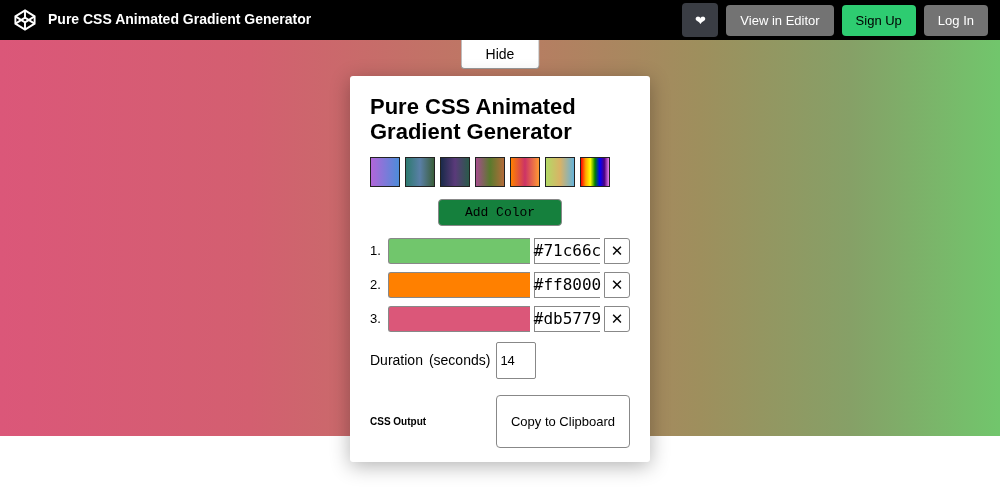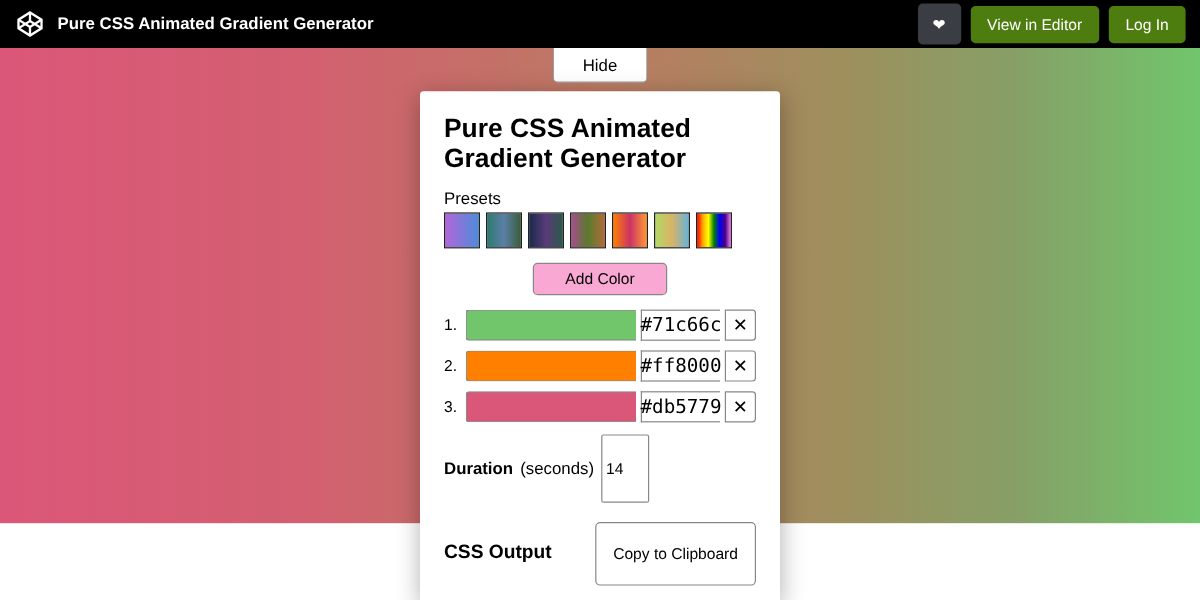--- a/index.html
+++ b/index.html
@@ -7,50 +7,50 @@
 .header { background: #000; color: #fff; display: flex; align-items: center; padding: 6px 12px; height: 40px; }
 .logo-icon { width: 26px; height: 26px; margin-right: 10px; display: flex; align-items: center; justify-content: center; }
 .header-left { display: flex; align-items: center; }
 .title-block { display: flex; flex-direction: column; line-height: 1.1; }
 .title { font-size: 14px; font-weight: 700; color: #fff; }
 .subline { display: flex; align-items: center; gap: 6px; margin-top: 1px; }
 .author { font-size: 11px; color: #ccc; }
 .follow-btn { background: #2ecc71; color: #fff; font-size: 10px; padding: 1px 5px; border-radius: 2px; border: none; cursor: pointer; display: inline-flex; align-items: center; gap: 2px; }
 .header-right { margin-left: auto; display: flex; gap: 8px; align-items: center; }
 .btn { border: none; border-radius: 4px; padding: 8px 14px; font-size: 13px; cursor: pointer; color: #fff; }
-.btn-dark { background: #4d7c0f; }
+.btn-dark { background: #737373; }
 .btn-icon { background: #3a3d44; width: 36px; height: 34px; display: flex; align-items: center; justify-content: center; }
 .btn-green { background: #2ecc71; color: #000; font-weight: 500; }
 .workspace { width: 1000px; height: 396px; background: linear-gradient(90deg, #db5779 0%, #d35f70 25%, #bb7a63 50%, #9e8f5d 70%, #86a067 85%, #71c66c 100%); position: relative; }
 .hide-tab { position: absolute; top: 0; left: 50%; transform: translateX(-50%); background: #fff; border: 1px solid #999; border-top: none; border-radius: 0 0 4px 4px; padding: 6px 24px; font-size: 14px; cursor: pointer; }
 .panel { position: absolute; top: 36px; left: 50%; transform: translateX(-50%); width: 300px; background: #fff; border-radius: 3px; box-shadow: 0 4px 20px rgba(0,0,0,0.3); padding: 18px 20px 14px; }
 .panel h1 { font-size: 22px; font-weight: 800; line-height: 1.15; margin-bottom: 12px; font-family: Arial, sans-serif; }
 .section-label { font-size: 14px; margin-bottom: 4px; }
 .presets { display: flex; gap: 5px; margin-bottom: 12px; }
 .preset { width: 30px; height: 30px; border: 1px solid #222; cursor: pointer; }
 .p1 { background: linear-gradient(90deg, #b266d9, #4d8cd9); }
 .p2 { background: linear-gradient(90deg, #2d7a6f, #5a7fa6, #3a5e3a); }
 .p3 { background: linear-gradient(90deg, #1a2a4a, #5a3a7a, #2a5a4a); }
 .p4 { background: linear-gradient(90deg, #a64d8c, #5a7a2d, #b36b3a); }
 .p5 { background: linear-gradient(90deg, #ff8000, #cc3366, #ff9933); }
 .p6 { background: linear-gradient(90deg, #b3d966, #d9b366, #66b3d9); }
 .p7 { background: linear-gradient(90deg, red, orange, yellow, green, blue, indigo, violet); }
 .add-color-row { text-align: center; margin-bottom: 12px; }
-.add-color-btn { background: #f9a8d4; border: 1px solid #888; border-radius: 4px; padding: 5px 26px; font-size: 13px; cursor: pointer; }
+.add-color-btn { background: #15803d; border: 1px solid #888; border-radius: 4px; padding: 5px 26px; font-size: 13px; cursor: pointer; font-family: Liberation Mono, monospace; }
 .color-row { display: flex; align-items: center; margin-bottom: 8px; gap: 4px; }
 .color-num { width: 14px; font-size: 13px; }
 .color-swatch { flex: 1; height: 26px; border: 1px solid #888; border-right: none; border-radius: 3px 0 0 3px; }
 .color-hex { width: 66px; height: 26px; border: 1px solid #888; border-right: none; font-family: monospace; font-size: 16px; display: flex; align-items: center; justify-content: center; }
 .color-remove { width: 26px; height: 26px; border: 1px solid #888; border-radius: 0 3px 3px 0; background: #fff; cursor: pointer; display: flex; align-items: center; justify-content: center; font-size: 15px; }
 .field-row { display: flex; align-items: center; gap: 6px; margin-top: 10px; font-size: 14px; }
-.field-row strong { font-weight: 700; }
-.num-input { width: 40px; padding: 20px 3px; font-size: 13px; border: 1px solid #888; border-radius: 2px; }
+.field-row strong { font-weight: 400; }
+.num-input { width: 40px; padding: 10px 3px; font-size: 13px; border: 1px solid #888; border-radius: 2px; }
 .select-input { padding: 2px 4px; font-size: 13px; border: 1px solid #888; border-radius: 2px; }
 .output-row { display: flex; align-items: center; justify-content: space-between; margin-top: 16px; }
-.output-label { font-size: 16px; font-weight: 700; }
+.output-label { font-size: 10px; font-weight: 700; }
 .copy-btn { background: #fff; border: 1px solid #888; border-radius: 4px; padding: 18px 14px; font-size: 13px; cursor: pointer; }
 </style>
 </head>
 <body>
 
 <div class="header">
   <div class="header-left">
     <div class="logo-icon">
       <svg viewBox="0 0 100 100" width="24" height="24" stroke="#fff" stroke-width="8" fill="none">
         <polygon points="50,10 90,35 90,65 50,90 10,65 10,35"></polygon>
@@ -62,31 +62,31 @@
     </div>
     <div class="title-block">
       <span class="title">Pure CSS Animated Gradient Generator</span>
     </div>
   </div>
   <div class="header-right">
     <button class="btn btn-icon">
       <span>❤</span>
     </button>
     <button class="btn btn-dark">View in Editor</button>
+    <button class="btn btn-green">Sign Up</button>
     <button class="btn btn-dark">Log In</button>
   </div>
 </div>
 
 <div class="workspace">
   <button class="hide-tab">Hide</button>
 
   <div class="panel">
     <h1>Pure CSS Animated Gradient Generator</h1>
 
-    <div class="section-label">Presets</div>
     <div class="presets">
       <div class="preset p1"></div>
       <div class="preset p2"></div>
       <div class="preset p3"></div>
       <div class="preset p4"></div>
       <div class="preset p5"></div>
       <div class="preset p6"></div>
       <div class="preset p7"></div>
     </div>
 

